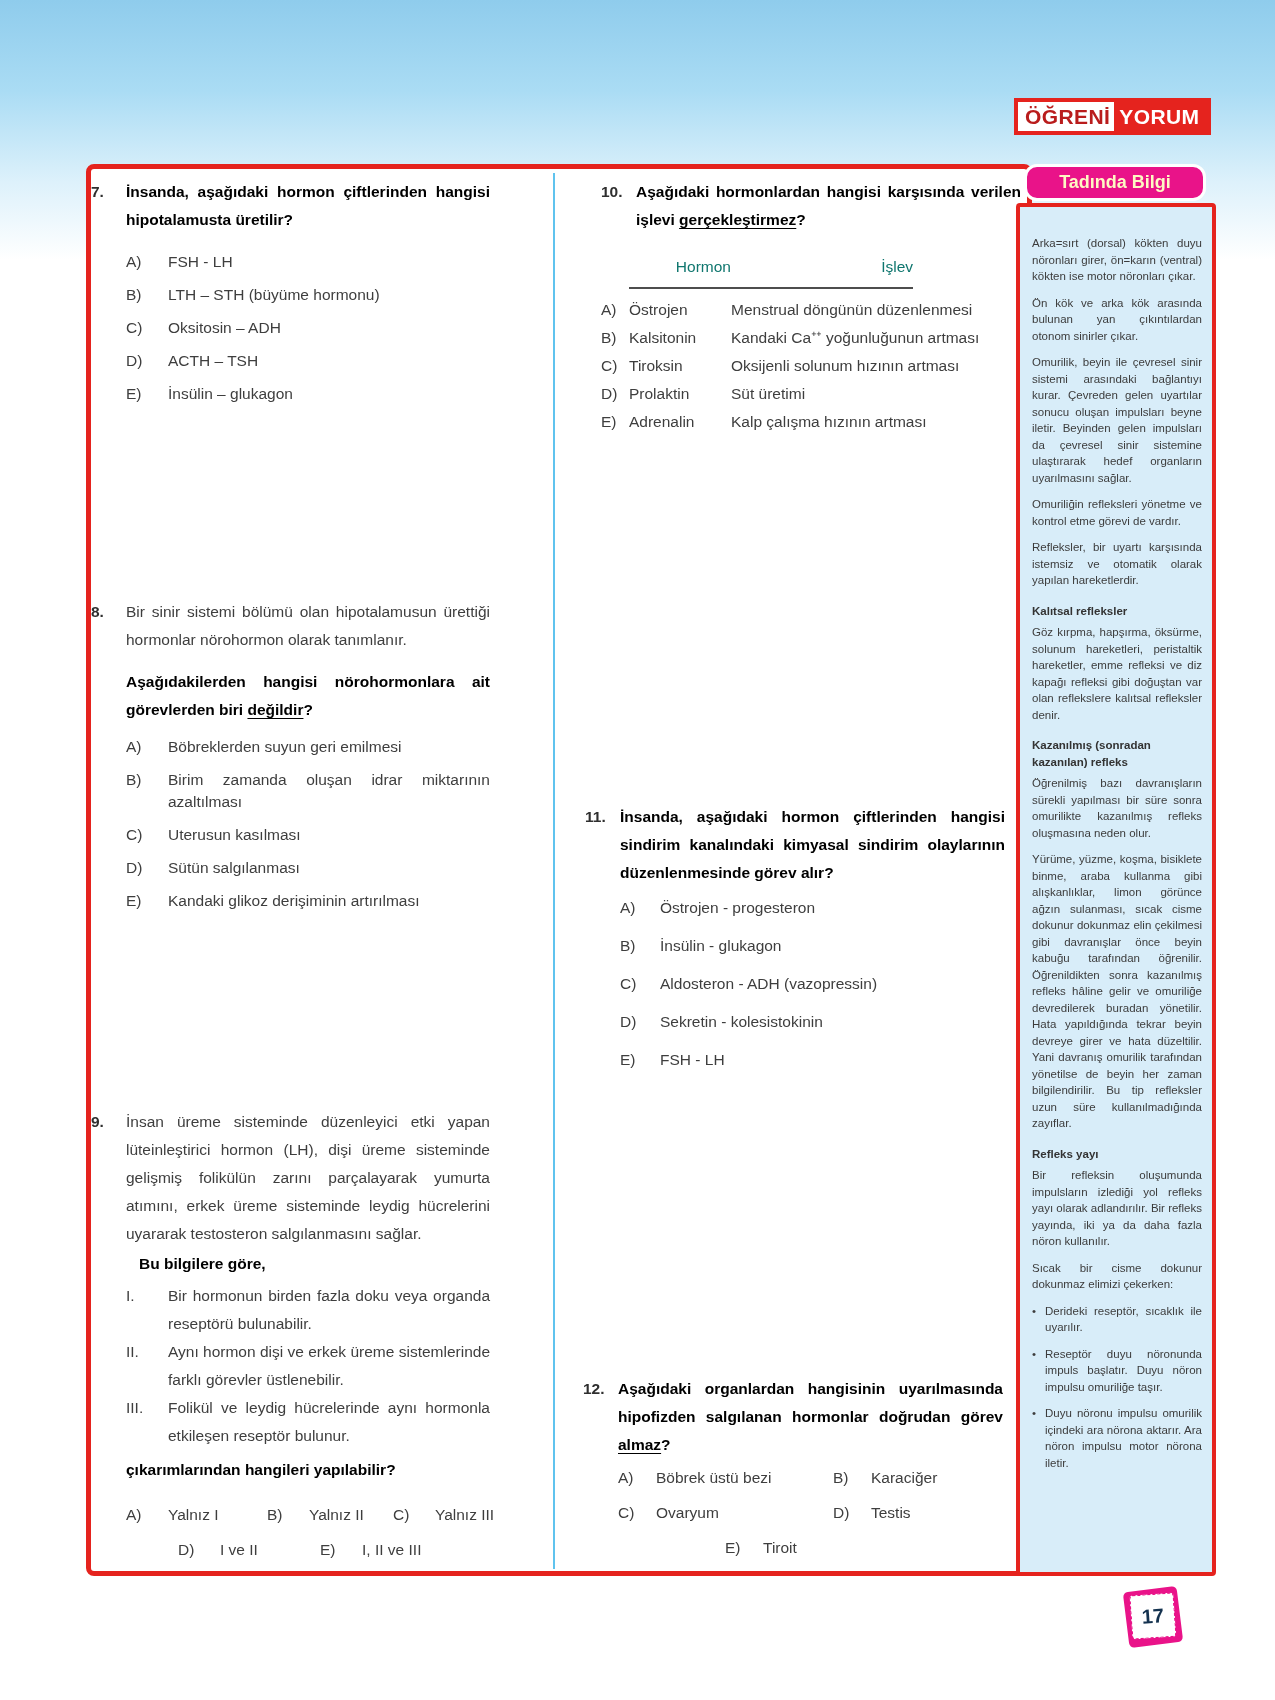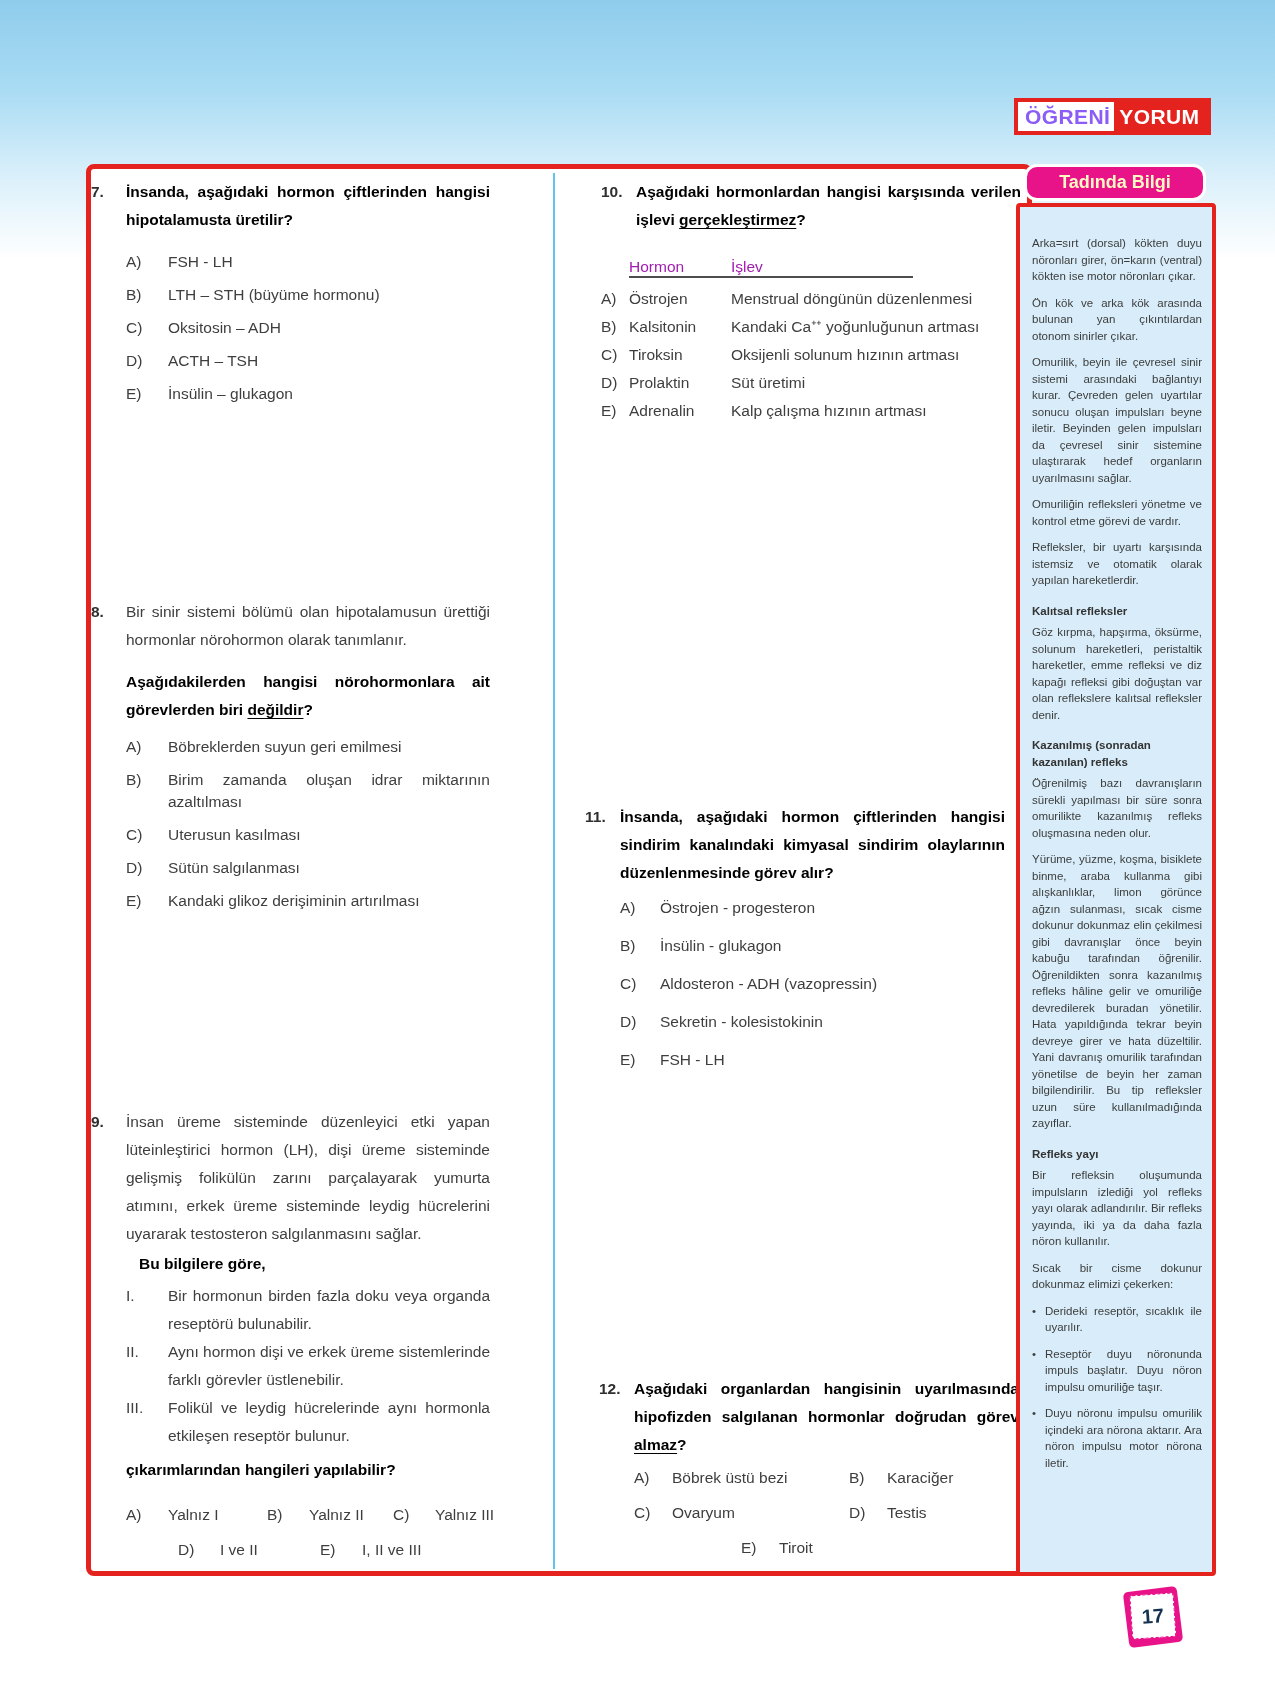--- a/index.html
+++ b/index.html
@@ -1,33 +1,33 @@
 <!DOCTYPE html>
 <html><head>
 <meta charset="utf-8">
 <style>
   html,body{margin:0;padding:0;}
   body{width:1275px;height:1700px;position:relative;font-family:"Liberation Sans",sans-serif;background:#ffffff;overflow:hidden;}
   .sky{position:absolute;left:0;top:0;width:1275px;height:260px;
        background:linear-gradient(180deg,#8fccec 0%,#aadcf4 35%,#ddf1fb 70%,#ffffff 100%);}
   
   .logo{position:absolute;left:1014px;top:98px;display:flex;border:4px solid #e5231e;background:#ffffff;z-index:6;}
-  .logo-left{color:#8b5cf6;background:#ffffff;font-weight:bold;font-size:21px;line-height:27px;padding:1px 4px 1px 7px;letter-spacing:.4px;}
+  .logo-left{color:#b91c1c;background:#ffffff;font-weight:bold;font-size:21px;line-height:27px;padding:1px 4px 1px 7px;letter-spacing:.4px;}
   .logo-right{color:#ffffff;background:#e5231e;font-weight:bold;font-size:21px;line-height:27px;padding:1px 8px 1px 5px;letter-spacing:.4px;}
   
   .main-box{position:absolute;left:86px;top:164px;width:946px;height:1412px;box-sizing:border-box;
             border:5px solid #e5231e;border-radius:8px;background:#ffffff;}
   .divider{position:absolute;left:462px;top:4px;width:2px;height:1396px;background:#5fc3ee;}
   .q{position:absolute;color:#3e3e3e;font-size:15.5px;}
   .q7 {left:0;   top:9px;    width:399px;}
   .q8 {left:0;   top:429px;  width:399px;}
   .q9 {left:0;   top:939px;  width:399px;}
   .q10{left:494px;top:9px;   width:420px;margin-left:16px;}
   .q11{left:494px;top:634px; width:420px;}
-  .q12{left:508px;top:1206px;width:420px;}
+  .q12{left:492px;top:1206px;width:420px;}
   .q-head{display:flex;}
   .q-num{flex:0 0 35px;font-weight:bold;color:#2f2f2f;line-height:28px;}
   .stem{margin:0;line-height:28px;text-align:justify;flex:1;}
   .bold{font-weight:bold;color:#000000;}
   .u{text-decoration:underline;text-underline-offset:3px;}
   .indented{margin-left:35px;}
   .mt14{margin-top:14px;}
   .opts{list-style:none;margin:17px 0 0 35px;padding:0;}
   .opt{display:flex;margin-bottom:11px;line-height:22px;}
   .opt .letter{flex:0 0 42px;}
@@ -42,21 +42,21 @@
   
   .orow{position:relative;height:22px;line-height:22px;}
   .orow1{margin-top:20px;}
   .orow2{margin-top:13px;}
   .iopt{position:absolute;display:flex;white-space:nowrap;}
   .iopt .letter{flex:0 0 42px;}
   
   .htable{margin:24px 0 0 0;}
   .trow{display:grid;grid-template-columns:28px 102px 1fr;align-items:center;margin-bottom:5px;}
   .thead-row{align-items:end;margin-bottom:9px;}
-  .th{text-align:left;border-bottom:2px solid #4d4d4d;padding-bottom:0;color:#a21caf;}
+  .th{text-align:right;border-bottom:2px solid #4d4d4d;padding-bottom:11px;color:#0f766e;}
   .th2wrap{text-align:left;}
   .th2{display:inline-block;width:182px;}
   .tfunc{text-align:justify;line-height:23px;}
   
   .gridopts{margin:8px 0 0 35px;display:grid;grid-template-columns:215px 1fr;row-gap:13px;line-height:22px;}
   .gopt{display:flex;}
   .gopt .letter{flex:0 0 38px;}
   .opt-last{margin:13px 0 0 142px;display:flex;line-height:22px;}
   .opt-last .letter{flex:0 0 38px;}
   

